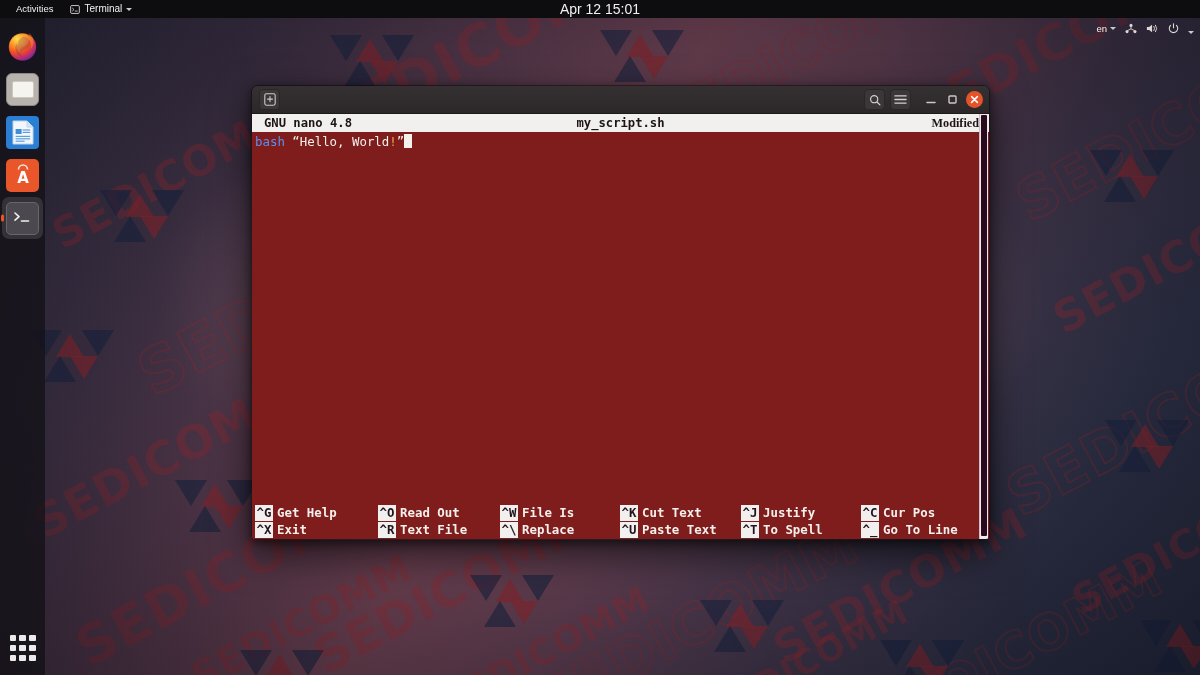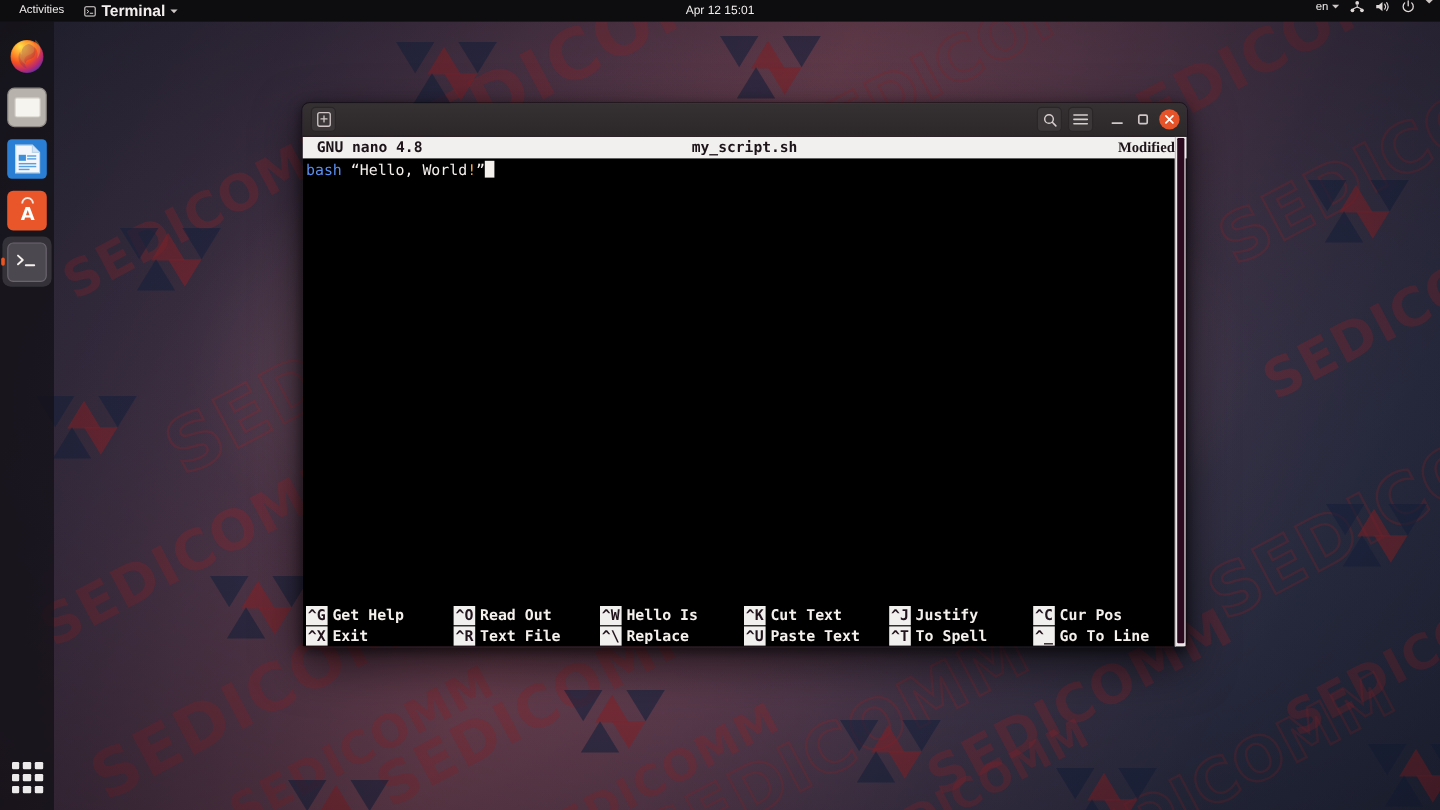--- a/index.html
+++ b/index.html
@@ -38,25 +38,25 @@
   
   #topbar{
     position:absolute; top:0; left:0; width:1200px; height:18px;
     background:#0d0c0e; color:#e9e6e4;
     display:flex; align-items:center;
     font-size:9.5px; z-index:40;
   }
   #topbar .left{ display:flex; align-items:center; gap:0; padding-left:7px;}
   #activities{ padding:0 9px; line-height:18px; font-size:9.5px; color:#f2efee;}
   #appmenu{ display:flex; align-items:center; gap:4px; padding:0 8px; line-height:18px;}
-  #appmenu .nm{ font-size:13px; color:#f2efee; font-weight:700;}
+  #appmenu .nm{ font-size:10px; color:#f2efee; font-weight:400;}
   .caret{ width:0;height:0;border-left:3.2px solid transparent;border-right:3.2px solid transparent;border-top:3.6px solid #cdc8c6;}
-  #clockwrap{ position:absolute; left:0; right:0; text-align:center; font-size:10px; color:#f2efee; pointer-events:none;}
+  #clockwrap{ position:absolute; left:0; right:0; text-align:center; font-size:14px; color:#f2efee; pointer-events:none;}
   #clockwrap span{ pointer-events:auto; }
-  #tray{ position:absolute; right:6px; top:0; height:34px; display:flex; align-items:flex-start; gap:9px; }
+  #tray{ position:absolute; right:6px; top:0; height:34px; display:flex; align-items:flex-end; gap:9px; }
   #tray .lang{ font-size:9.5px; color:#f2efee; display:flex; align-items:center; gap:3px;}
 
   
   #dock{
     position:absolute; left:0; top:18px; width:45px; height:657px;
     background:rgba(20,18,24,0.80);
     display:flex; flex-direction:column; align-items:center;
     padding-top:7px; z-index:35;
   }
   .dockitem{ position:relative; width:41px; height:42px; display:flex; align-items:center; justify-content:center; margin-bottom:1px;}
@@ -96,21 +96,21 @@
     position:absolute; left:0; right:0; text-align:center;
     font-size:9.5px; font-weight:700; color:#dcd6d4; pointer-events:none;
     font-family:"Liberation Sans", sans-serif;
   }
   #tb-right{ margin-left:auto; display:flex; align-items:center; gap:5px; }
   .wbtn{ width:17px;height:17px; display:flex;align-items:center;justify-content:center; color:#cfc8c6;}
   .wclose{ width:17px;height:17px;border-radius:50%; background:#e4532a; display:flex;align-items:center;justify-content:center;}
 
   #nano{
     flex:1 1 auto; position:relative;
-    background:#000000;
+    background:#7f1d1d;
     font-family:"DejaVu Sans Mono", monospace;
     font-size:12.4px; line-height:17px;
     overflow:hidden;
   }
   #nanohead{
     height:18px; line-height:18px;
     background:#f2f0ef; color:#1d1419;
     display:flex; align-items:center; font-weight:700; font-size:12.2px;
     padding:0 4px; position:relative;
   }
@@ -413,21 +413,21 @@
     <div id="nanofoot">
         <div class="fcol" style="width: 123px;">
           <div class="frow"><span class="fkey">^G</span><span class="flabel">Get Help</span></div>
           <div class="frow"><span class="fkey">^X</span><span class="flabel">Exit</span></div>
         </div>
         <div class="fcol" style="width: 122px;">
           <div class="frow"><span class="fkey">^O</span><span class="flabel">Read Out</span></div>
           <div class="frow"><span class="fkey">^R</span><span class="flabel">Text File</span></div>
         </div>
         <div class="fcol" style="width: 120px;">
-          <div class="frow"><span class="fkey">^W</span><span class="flabel">Hello Is</span></div>
+          <div class="frow"><span class="fkey">^W</span><span class="flabel">File Is</span></div>
           <div class="frow"><span class="fkey">^\</span><span class="flabel">Replace</span></div>
         </div>
         <div class="fcol" style="width: 121px;">
           <div class="frow"><span class="fkey">^K</span><span class="flabel">Cut Text</span></div>
           <div class="frow"><span class="fkey">^U</span><span class="flabel">Paste Text</span></div>
         </div>
         <div class="fcol" style="width: 120px;">
           <div class="frow"><span class="fkey">^J</span><span class="flabel">Justify</span></div>
           <div class="frow"><span class="fkey">^T</span><span class="flabel">To Spell</span></div>
         </div>

